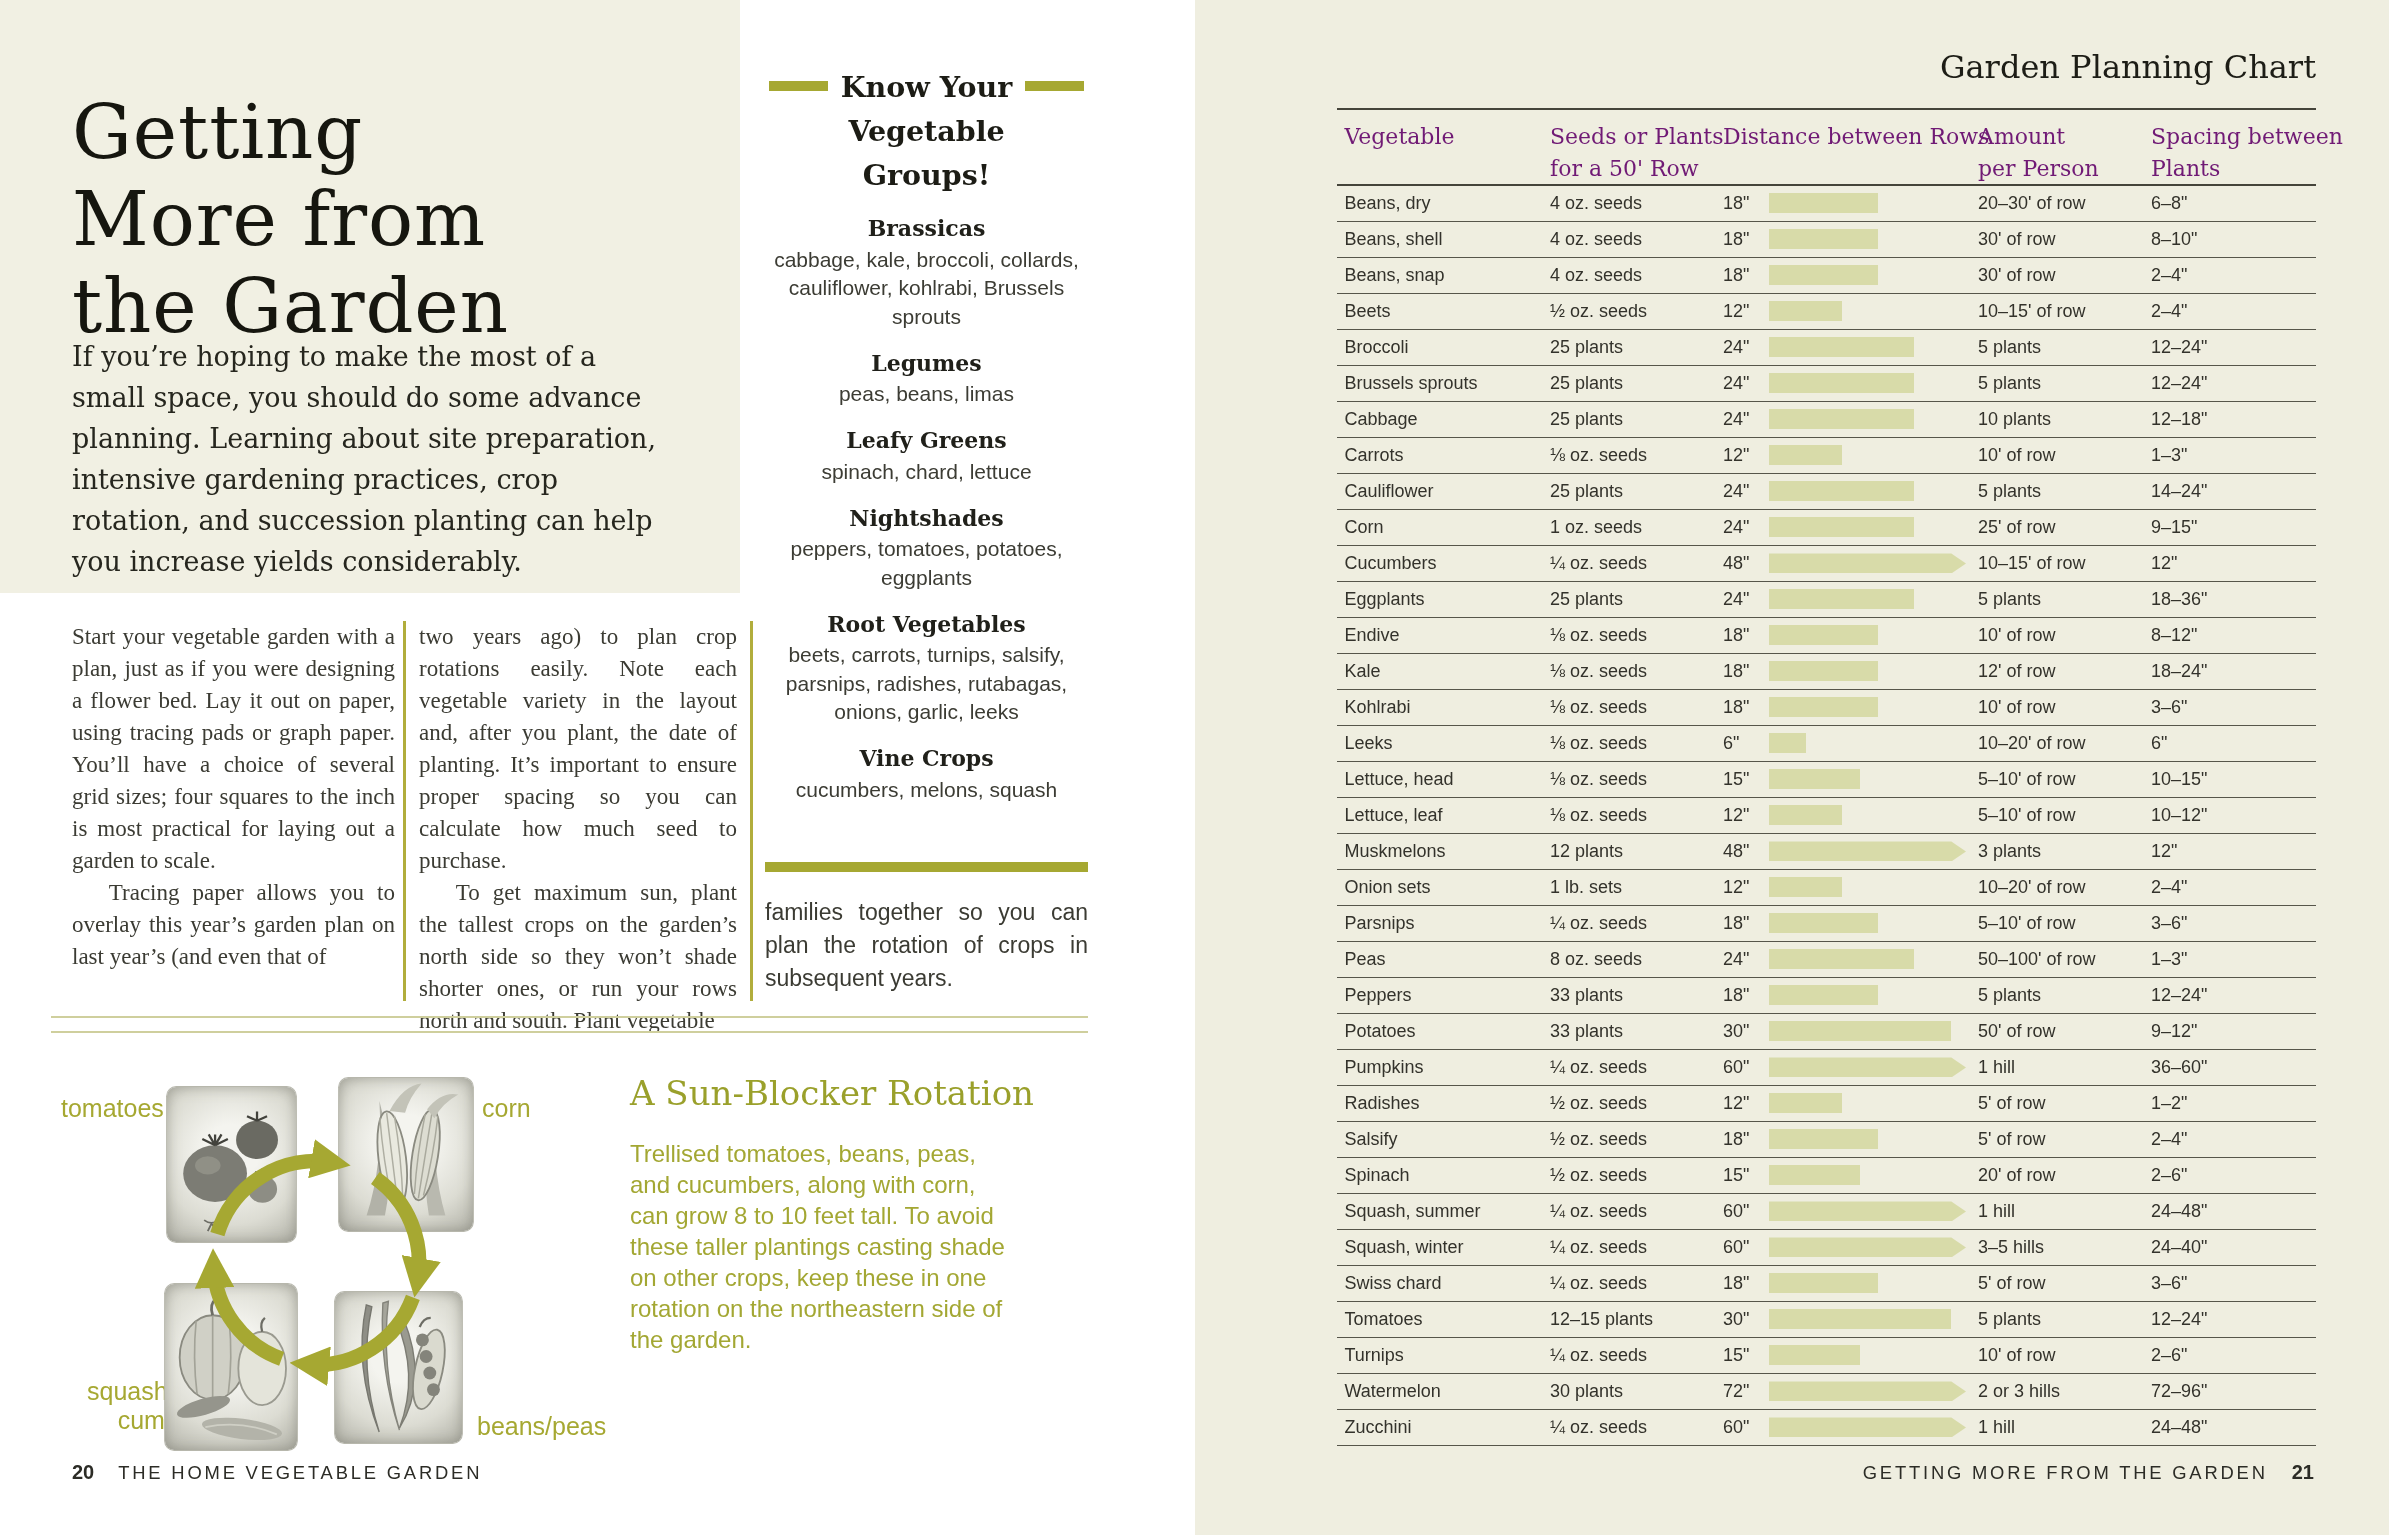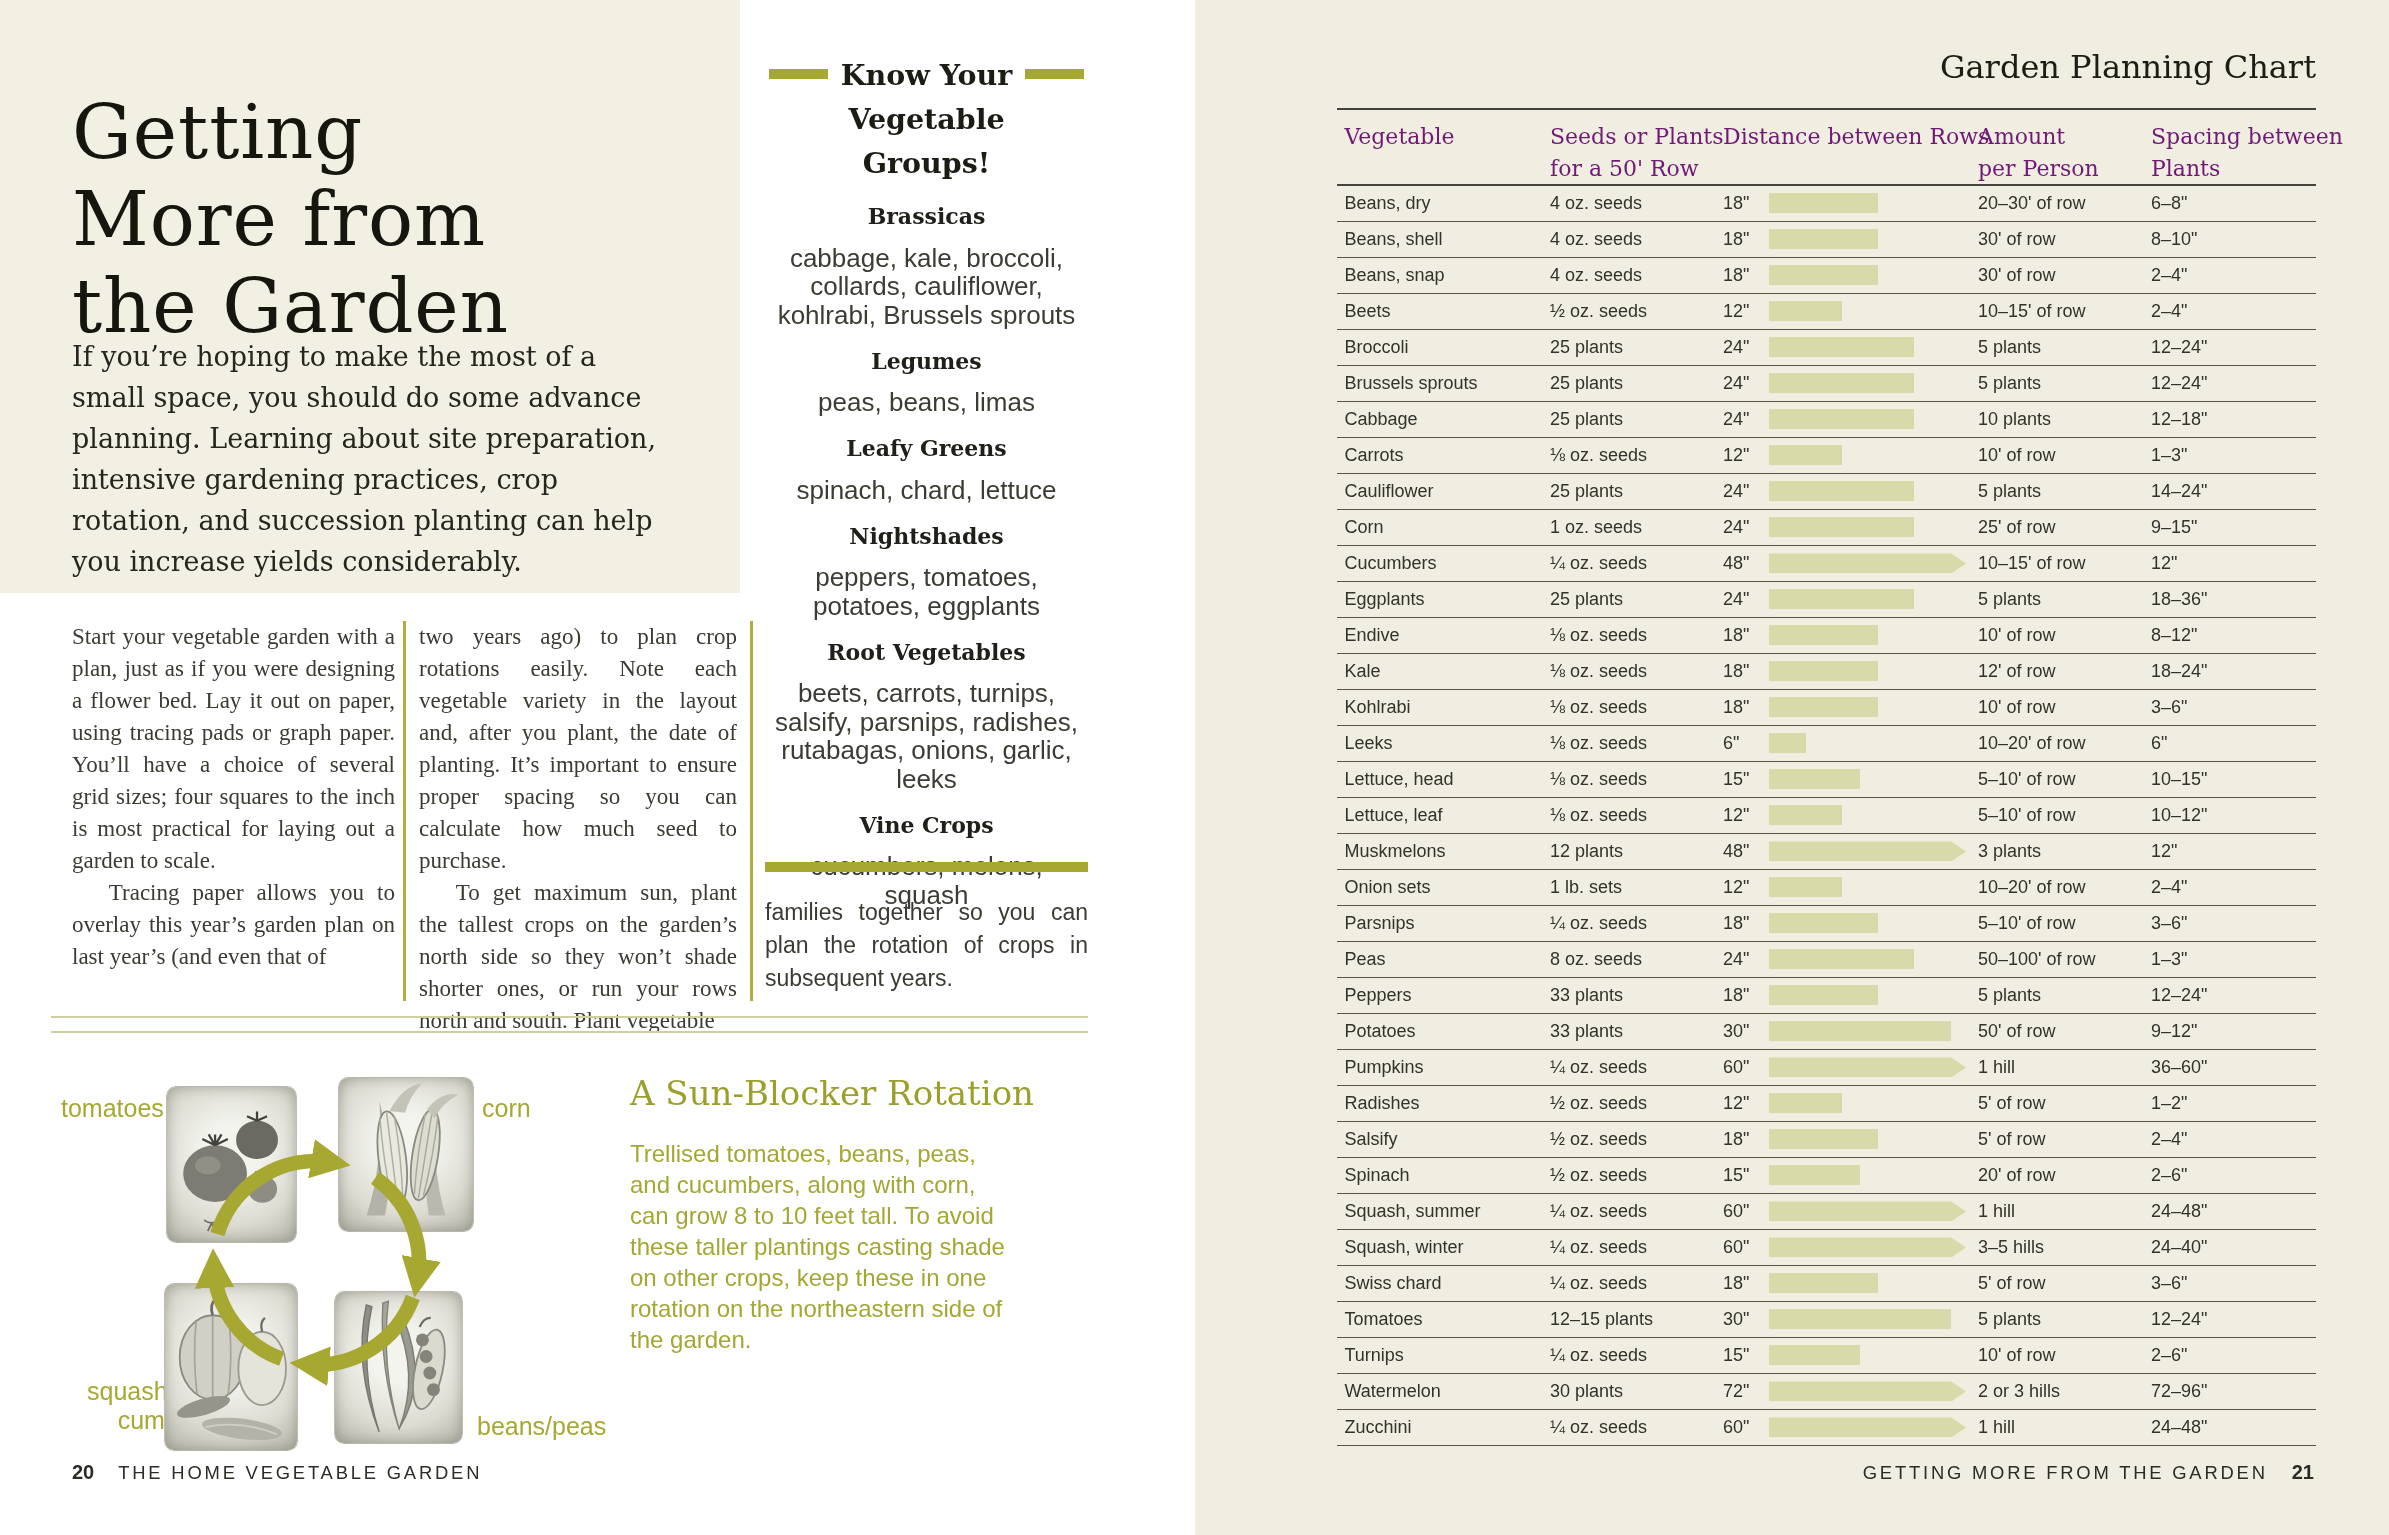--- a/index.html
+++ b/index.html
@@ -24,27 +24,27 @@
   .col1{left:72px;width:323px;}
   .col2{left:419px;width:318px;}
   .vrule{position:absolute;top:621px;height:380px;width:2.8px;background:#b1ad3c;}
   .vrule.r1{left:403px;}
   .vrule.r2{left:750px;}
 
   
   .sidebar{position:absolute;left:765px;top:53px;width:323px;text-align:center;}
   .sb-head{position:relative;font-family:"DejaVu Serif",serif;font-weight:700;
       font-size:28.5px;line-height:44px;color:#1c1c15;}
-  .sb-head .txt{display:block;width:184px;margin:0 auto;}
+  .sb-head .txt{display:block;width:184px;margin:12px auto;}
   .sb-bar{position:absolute;top:15.6px;width:59px;height:10px;background:#a6a832;}
   .sb-bar.l{left:3.7px;} .sb-bar.r{right:3.7px;}
   .group-name{margin-top:18.4px;font-family:"DejaVu Serif",serif;font-weight:700;
       font-size:22px;line-height:27.6px;color:#20201a;}
-  .group-members{margin-top:13px;font-family:"Liberation Sans",sans-serif;
-      font-size:26px;line-height:28.5px;color:#3c3c34;}
+  .group-members{margin-top:3px;font-family:"Liberation Sans",sans-serif;
+      font-size:21px;line-height:28.5px;color:#3c3c34;}
   .sb-rule{position:absolute;left:765px;top:862px;width:323px;height:10px;background:#a6a832;}
   .col3cont{position:absolute;left:765px;top:896px;width:323px;
       font-family:Liberation Sans, sans-serif;font-size:23px;line-height:33px;
       color:#3b3b33;text-align:justify;}
   .col3cont p{margin:0;}
 
   .hrule-light{position:absolute;left:51px;width:1037px;height:1.8px;background:#cfcf9d;}
 
   
   .tile{position:absolute;border-radius:9.2px;

